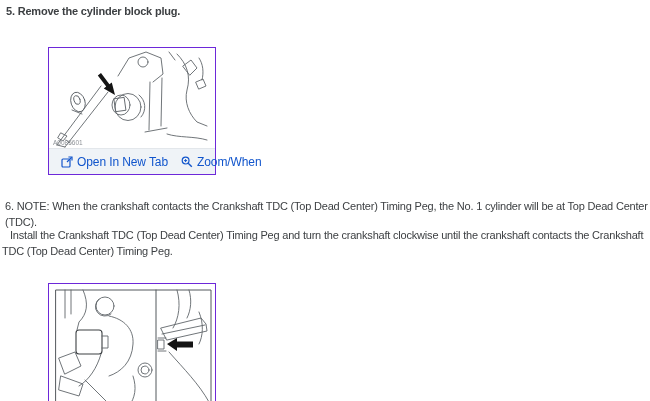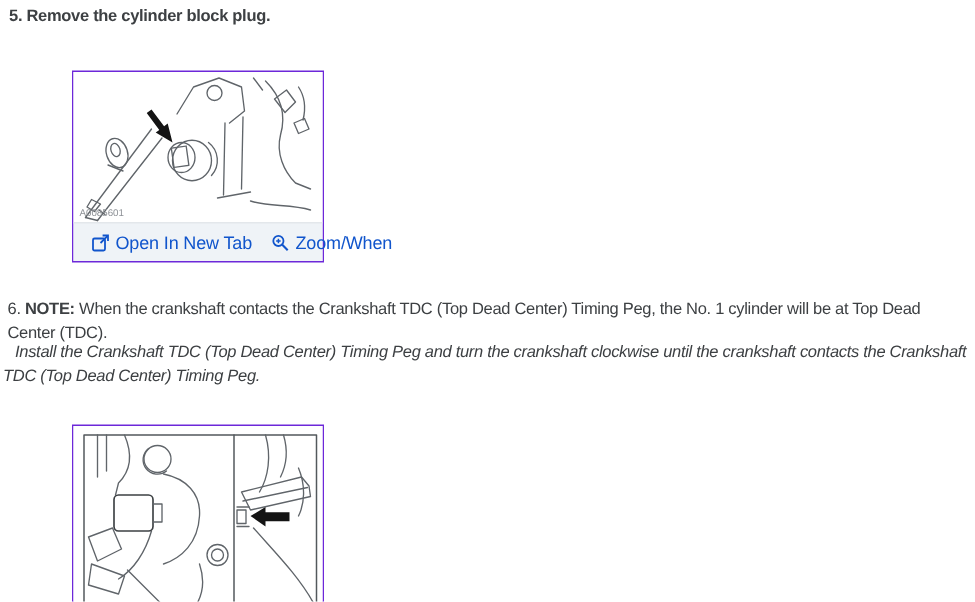--- a/index.html
+++ b/index.html
@@ -11,24 +11,24 @@
     font-family: "Liberation Sans", "DejaVu Sans", sans-serif;
     color: #3d4043;
   }
   .para {
     position: absolute;
     font-size: 11px;
     line-height: 16px;
     letter-spacing: -0.2px;
     color: #3d4043;
   }
-  .para b { font-weight: bold; }
+  .para b { font-weight: normal; }
   #step5 { left: 6px; top: 3px; width: 640px; font-weight: bold; }
   #step6 { left: 5px; top: 198px; width: 643px; }
-  #install-para { left: 2px; top: 227px; width: 646px; text-indent: 8px; font-style: italic; }
+  #install-para { left: 2px; top: 227px; width: 646px; text-indent: 8px; }
 
   .figure-box {
     position: absolute;
     left: 5px;
     width: 168px;
     border: 1px solid #6d28d9;
     background: #ffffff;
     margin-left: 43px;
   }
   #figure1 { top: 47px; height: 128px; }

